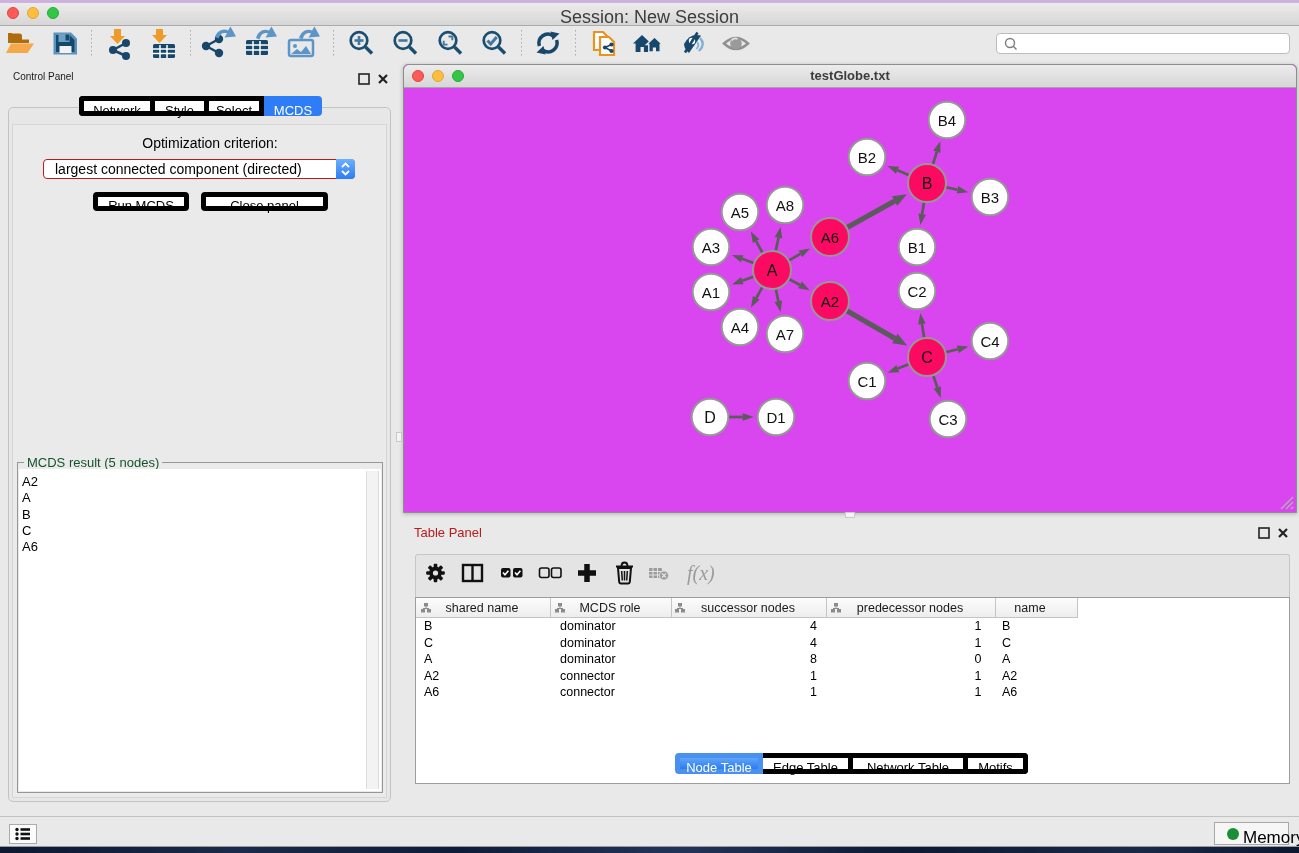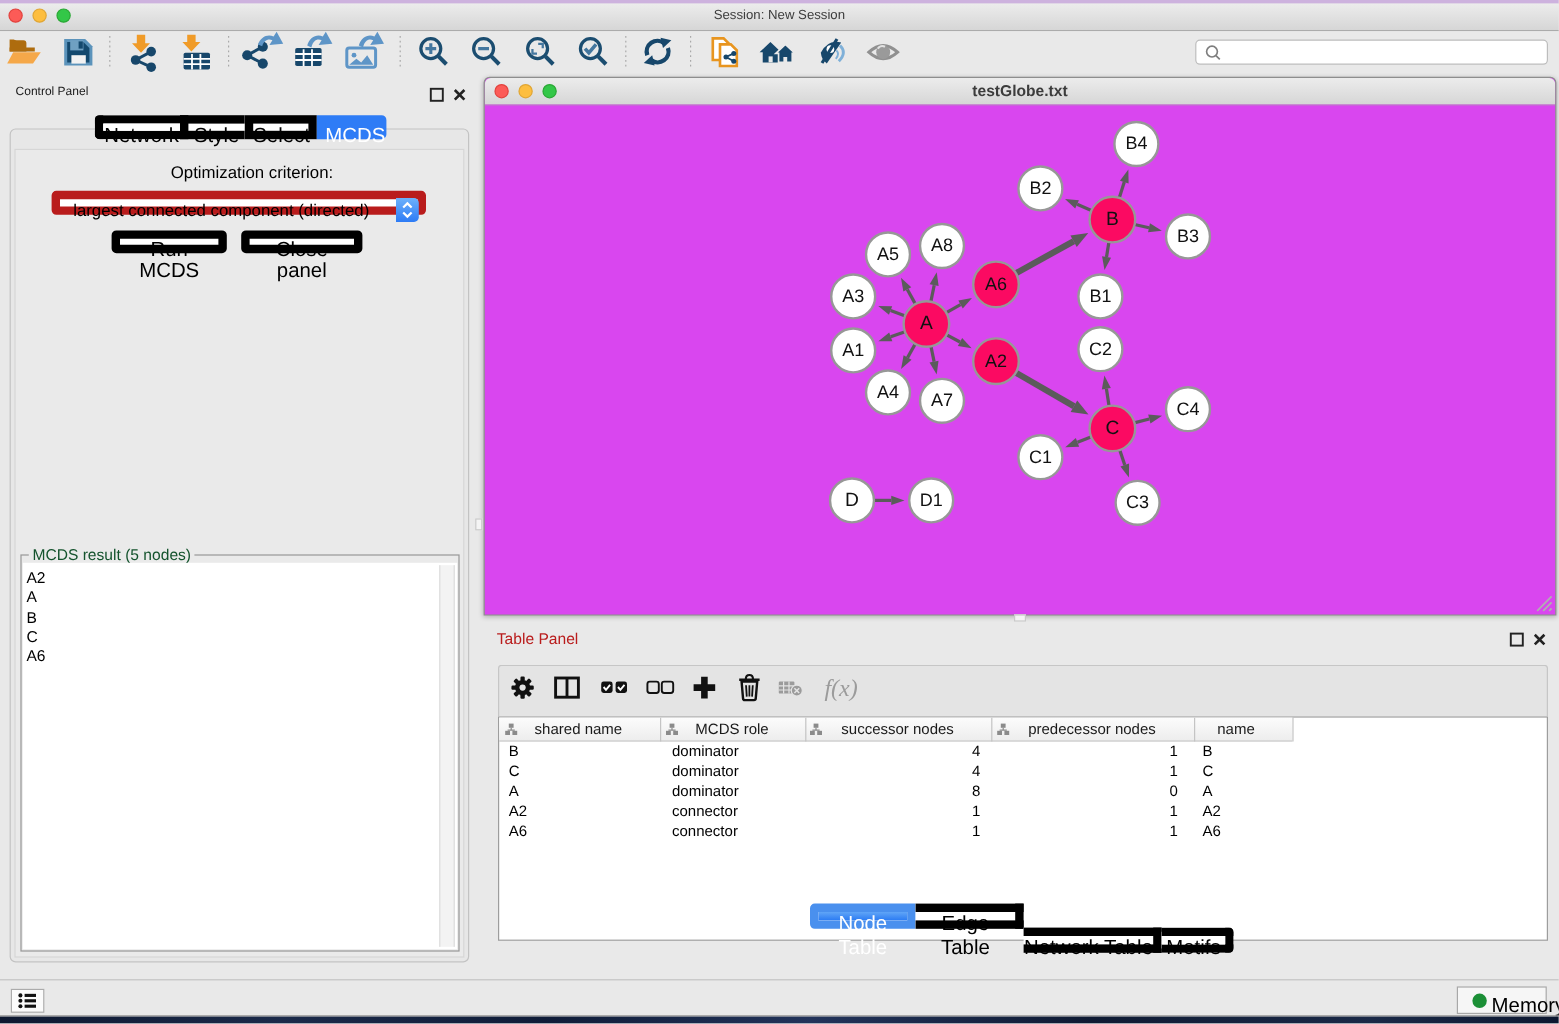--- a/index.html
+++ b/index.html
@@ -4,33 +4,33 @@
 <style>
   * { margin:0; padding:0; box-sizing:border-box; }
   html,body { width:1299px; height:853px; overflow:hidden; }
   body { font-family:"Liberation Sans", sans-serif; background:#e9e9e9; position:relative; }
   .abs { position:absolute; }
   .titlebar { background:linear-gradient(#ececec,#d6d6d6); }
   .tl { width:12px; height:12px; border-radius:50%; position:absolute; top:4px; }
   .tl.r { background:#fc5b57; border:1px solid #e2433e; }
   .tl.y { background:#fdbe3f; border:1px solid #e0a635; }
   .tl.g { background:#33c748; border:1px solid #2aa835; }
-  .seg { border:7px solid #000000; background:#fff; color:#000; font-size:17px;
+  .seg { border:5px solid #000000; background:#fff; color:#000; font-size:13px;
          display:inline-block; text-align:center; }
 </style>
 </head>
 <body>
 
 <div class="abs" style="left:0;top:0;width:1299px;height:3px;background:#cdb2de;"></div>
 
 <div class="abs titlebar" style="left:0;top:3px;width:1299px;height:23px;border-bottom:1px solid #ababab;">
   <div class="tl r" style="left:7px;"></div>
   <div class="tl y" style="left:27px;"></div>
   <div class="tl g" style="left:47px;"></div>
-  <div class="abs" style="left:0;right:0;top:4px;text-align:center;font-size:11px;color:#3c3c3c;">Session: New Session</div>
+  <div class="abs" style="left:0;right:0;top:4px;text-align:center;font-size:18px;color:#3c3c3c;">Session: New Session</div>
 </div>
 
 <div class="abs" id="toolbar" style="left:0;top:26px;width:1299px;height:36px;background:#e9e9e9;"></div>
 <svg class="abs" style="left:0;top:26px;" width="1299" height="36">
 
  <g stroke="#a9a9a9" stroke-width="1" stroke-dasharray="1.5,2.5">
   <line x1="91.5" y1="4" x2="91.5" y2="32"></line>
       <line x1="190.5" y1="4" x2="190.5" y2="32"></line>
   <line x1="333.5" y1="4" x2="333.5" y2="32"></line>
       <line x1="521.5" y1="4" x2="521.5" y2="32"></line>
@@ -168,31 +168,31 @@
 </svg>
 
 <div class="abs" style="left:8px;top:107px;width:383px;height:695px;background:#e7e7e7;border:1px solid #c3c3c3;border-radius:5px;"></div>
 <div class="abs" style="left:12px;top:124px;width:375px;height:674px;background:#eaeaea;border:1px solid #d6d6d6;"></div>
 
 <div class="abs" style="left:79px;top:96px;height:20px;">
  <div class="seg" style="width:71px;height:20px;line-height:19px;border-radius:4px 0 0 4px;border-right:none;">Network</div><div class="seg" style="width:54px;height:20px;line-height:19px;border-right:none;">Style</div><div class="seg" style="width:60px;height:20px;line-height:19px;">Select</div><div class="seg" style="width:58px;height:20px;line-height:19px;border-radius:0 4px 4px 0;background:#2e7cf6;border-color:#2e7cf6;color:#fff;">MCDS</div>
 </div>
 <div class="abs" style="left:0;top:135px;width:399px;text-align:center;font-size:14px;color:#000;padding-left:21px;">Optimization criterion:</div>
 
-<div class="abs" style="left:43px;top:159px;width:312px;height:20px;background:#fff;border:7px solid #b91c1c;border-radius:4px;">
+<div class="abs" style="left:43px;top:159px;width:312px;height:20px;background:#fff;border:1px solid #b91c1c;border-radius:4px;">
  <div style="position:absolute;left:11px;top:1px;font-size:14px;color:#000;">largest connected component (directed)</div>
  <div style="position:absolute;right:-1px;top:-1px;width:19px;height:20px;background:linear-gradient(#6db1fb,#2d7bf5);border-radius:0 4px 4px 0;">
   <svg width="19" height="20">
    <path d="M6 8 l3.5 -3.5 L13 8" stroke="#fff" stroke-width="1.8" fill="none"></path>
    <path d="M6 12 l3.5 3.5 L13 12" stroke="#fff" stroke-width="1.8" fill="none"></path>
   </svg>
  </div>
 </div>
 <div class="abs seg" style="left:93px;top:192px;width:96px;height:19px;line-height:18px;border-radius:4px;">Run MCDS</div>
-<div class="abs seg" style="left:201px;top:192px;width:101px;height:19px;line-height:18px;border-radius:4px;">Close panel</div>
+<div class="abs seg" style="left:201px;top:192px;width:127px;height:19px;line-height:18px;border-radius:4px;">Close panel</div>
 
 <div class="abs" style="left:17px;top:462px;width:366px;height:331px;border:1px solid #979797;"></div>
 <div class="abs" style="left:24px;top:455px;background:#eaeaea;padding:0 3px;font-size:13px;color:#14532d;">MCDS result (5 nodes)</div>
 <div class="abs" style="left:19px;top:469px;width:362px;height:322px;background:#fff;">
  <div style="position:absolute;left:3px;top:5px;font-size:13px;line-height:16.3px;color:#000;">A2<br>A<br>B<br>C<br>A6</div>
  <div style="position:absolute;right:2px;top:2px;width:13px;height:318px;background:#f3f3f3;border-left:1px solid #dcdcdc;border-right:1px solid #dcdcdc;"></div>
 </div>
 
 <div class="abs" style="left:403px;top:64px;width:894px;height:449px;background:#d946ef;border:1px solid #8e8e8e;border-radius:5px 5px 0 0;box-shadow:0 1px 4px rgba(0,0,0,0.25);">
  <div class="titlebar" style="position:absolute;left:0;top:0;width:100%;height:23px;border-radius:5px 5px 0 0;border-bottom:1px solid #a6a6a6;">

